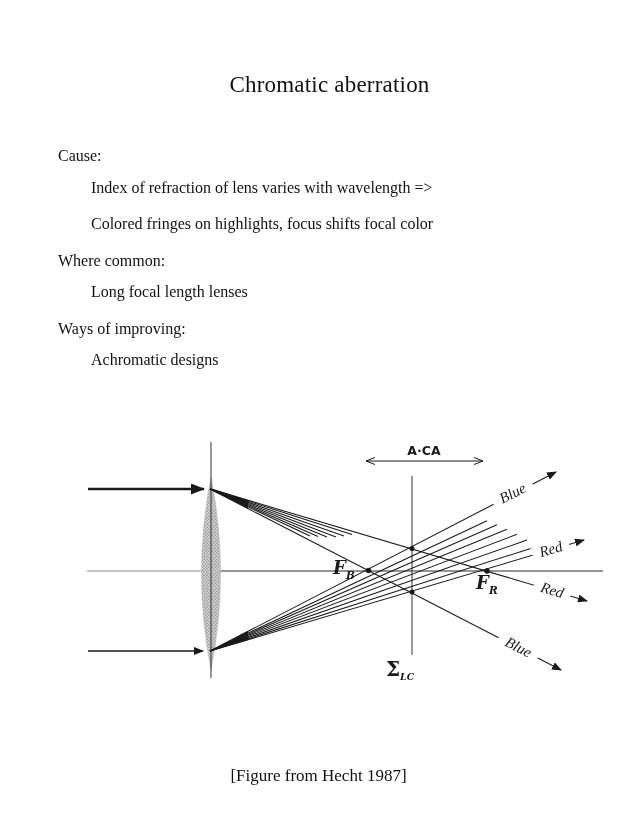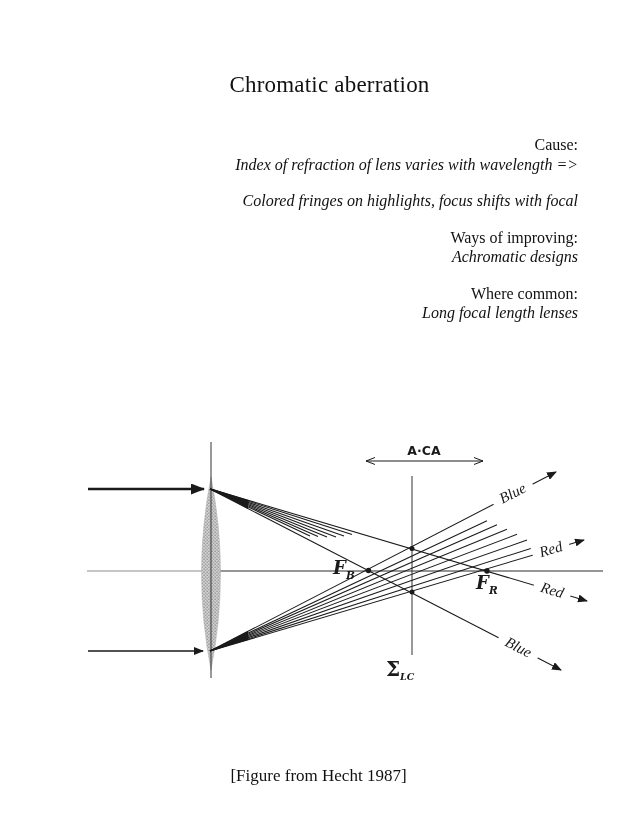--- a/index.html
+++ b/index.html
@@ -4,50 +4,50 @@
 <style>
   html,body{margin:0;padding:0;}
   body{
     width:637px;height:825px;background:#ffffff;position:relative;
     font-family:"Liberation Serif", serif;color:#111;overflow:hidden;
   }
   .page-title{
     position:absolute;top:72px;left:11px;width:637px;text-align:center;
     font-size:23px;letter-spacing:0.2px;
   }
-  .textblock{position:absolute;top:135px;left:58px;width:520px;font-size:16px;line-height:19.5px;text-align:right;}
+  .textblock{position:absolute;top:146px;left:58px;width:520px;font-size:16px;line-height:19.5px;}
   .section{margin:0 0 17px 0;}
   .section .heading{margin:0;}
-  .section .line{margin:0;padding-left:21px;font-style:italic;}
+  .section .line{margin:12px;padding-left:21px;}
   .caption{
     position:absolute;top:766px;left:0;width:637px;text-align:center;font-size:17px;
   }
   svg.figure{position:absolute;left:0;top:425px;}
   svg text{user-select:none;}
 </style>
 </head>
 <body>
 
 <div class="page-title">Chromatic aberration</div>
 
 <div class="textblock">
   <div class="section">
     <p class="heading">Cause:</p>
     <p class="line">Index of refraction of lens varies with wavelength =&gt;</p>
   </div>
   <div class="section">
-    <p class="line">Colored fringes on highlights, focus shifts with focal</p>
+    <p class="line">Colored fringes on highlights, focus shifts focal color</p>
+  </div>
+  <div class="section">
+    <p class="heading">Where common:</p>
+    <p class="line">Long focal length lenses</p>
   </div>
   <div class="section">
     <p class="heading">Ways of improving:</p>
     <p class="line">Achromatic designs</p>
-  </div>
-  <div class="section">
-    <p class="heading">Where common:</p>
-    <p class="line">Long focal length lenses</p>
   </div>
 </div>
 
 <svg class="figure" width="637" height="290" viewBox="0 425 637 290" xmlns="http://www.w3.org/2000/svg">
   <defs>
     <pattern id="stipple" width="3.2" height="3.2" patternUnits="userSpaceOnUse">
       <rect width="3.2" height="3.2" fill="#d2d2d2"></rect>
       <circle cx="0.9" cy="0.9" r="0.75" fill="#8f8f8f"></circle>
       <circle cx="2.5" cy="2.5" r="0.75" fill="#8f8f8f"></circle>
     </pattern>

